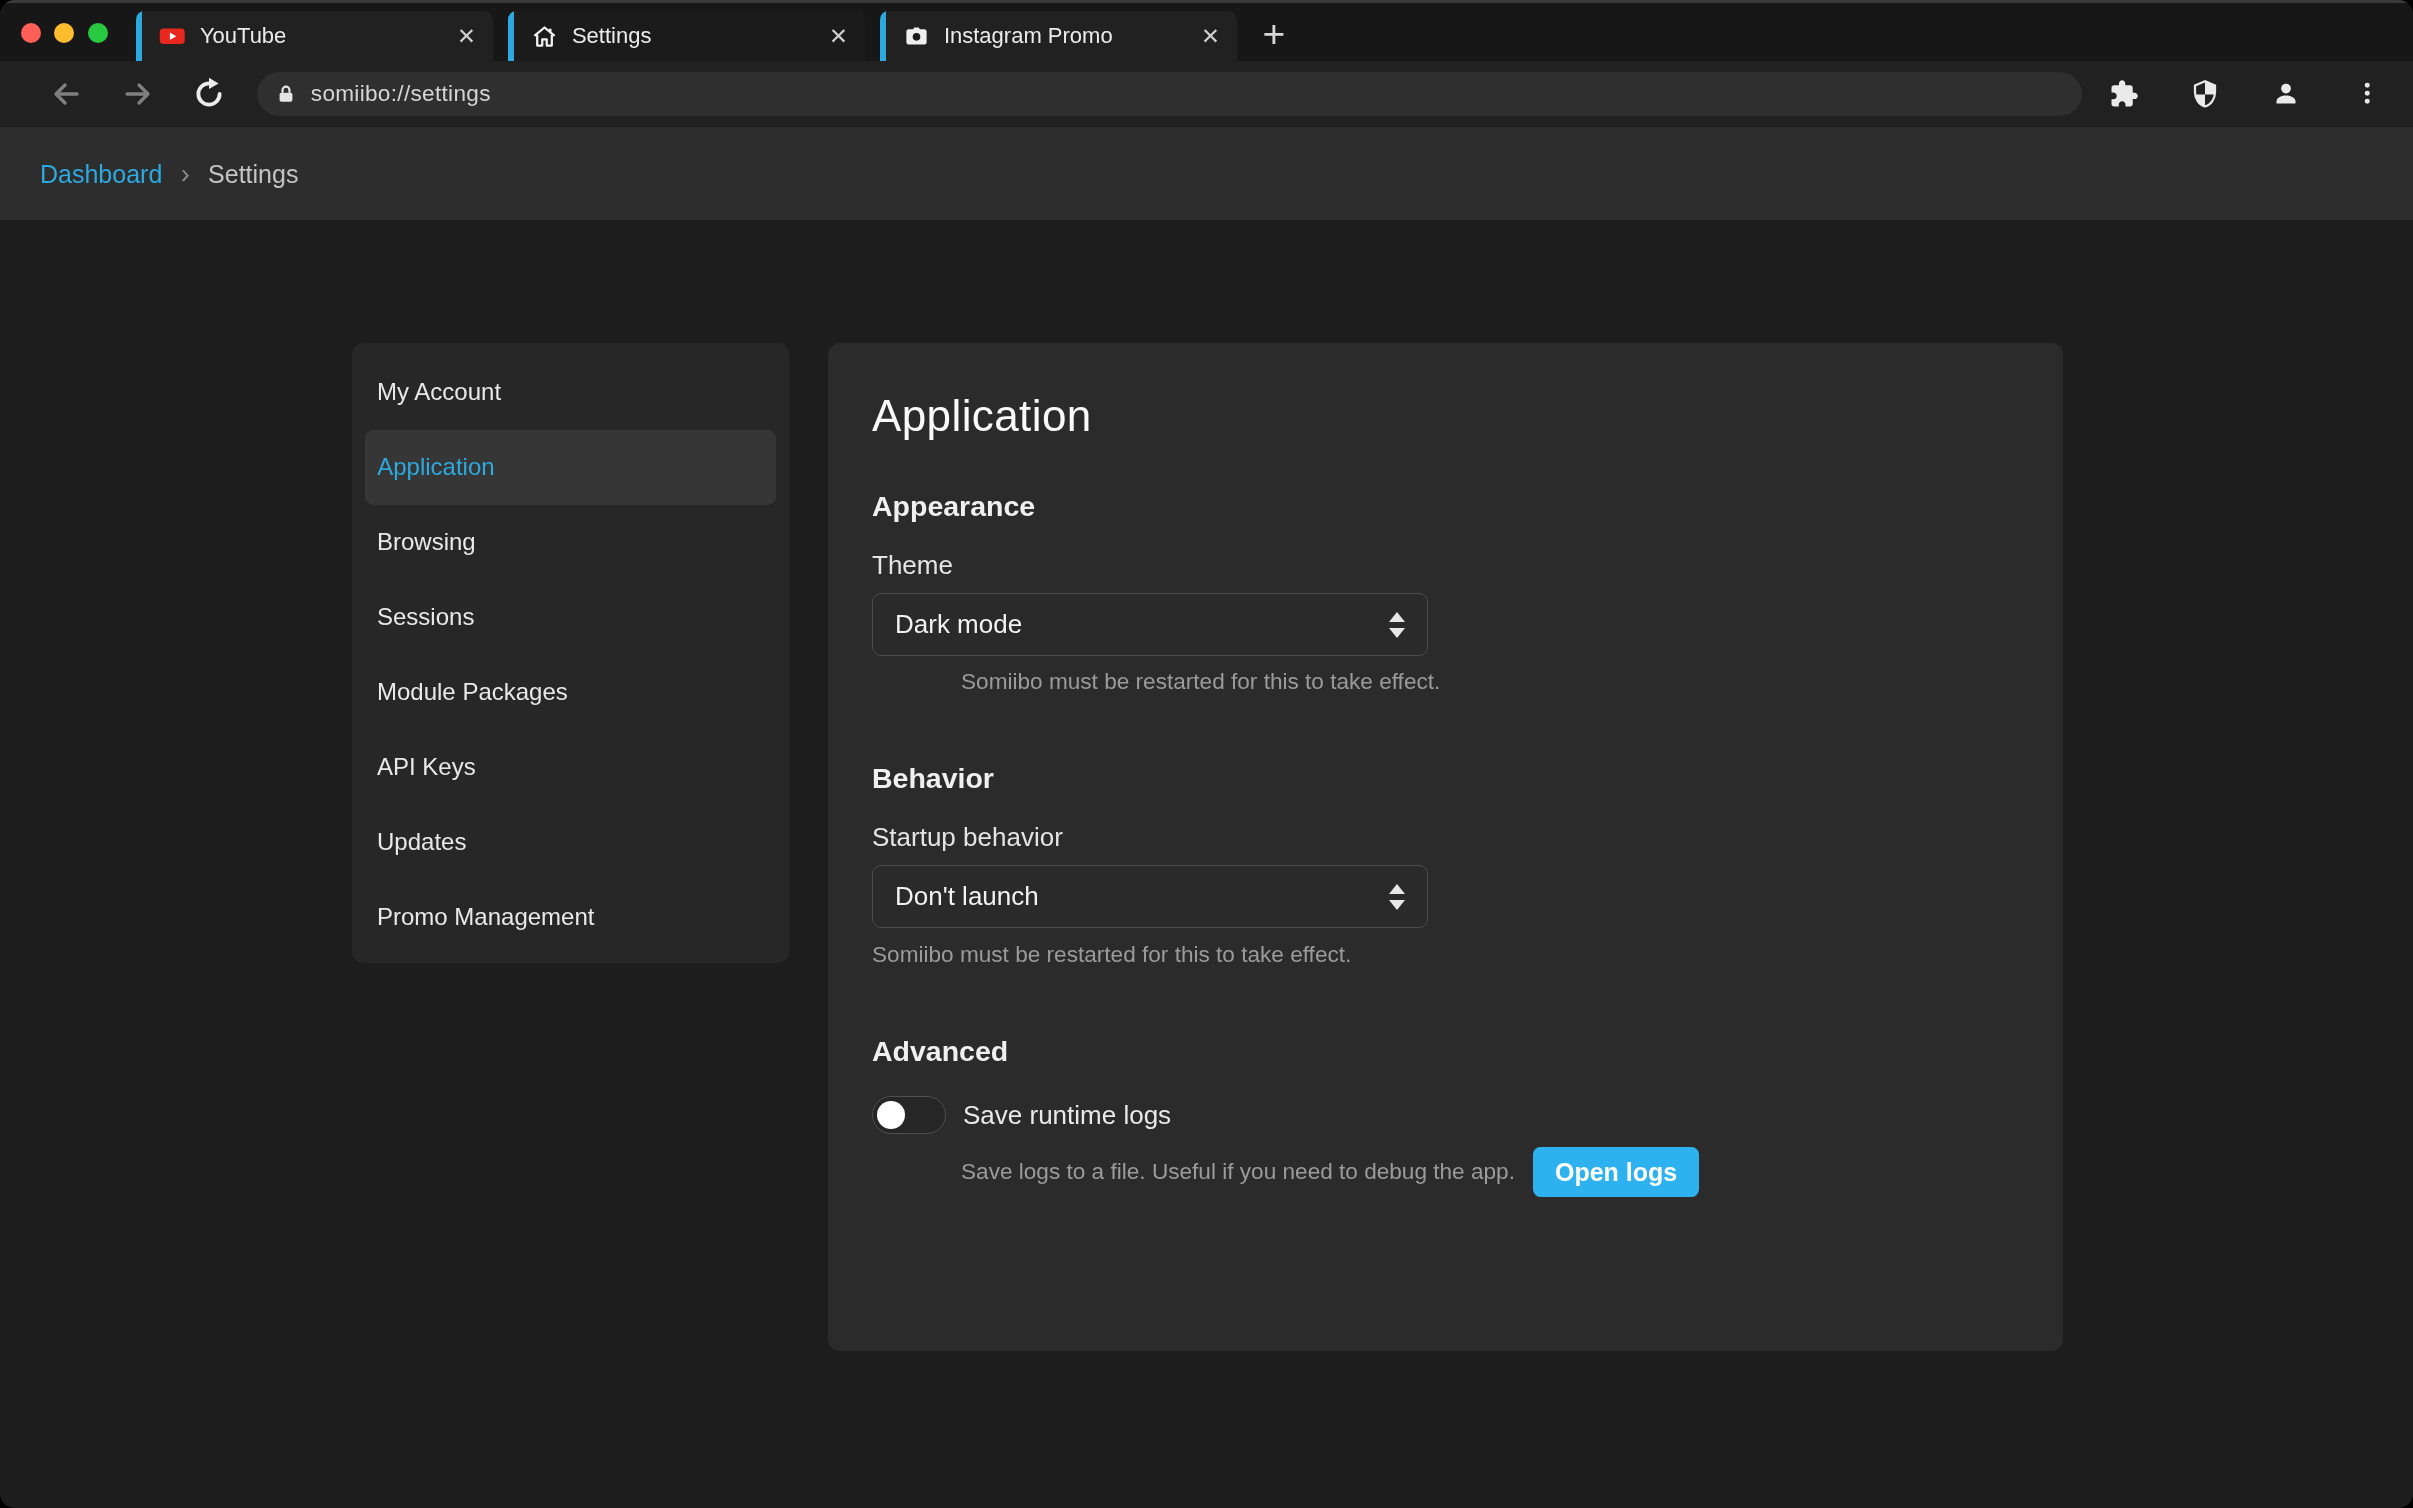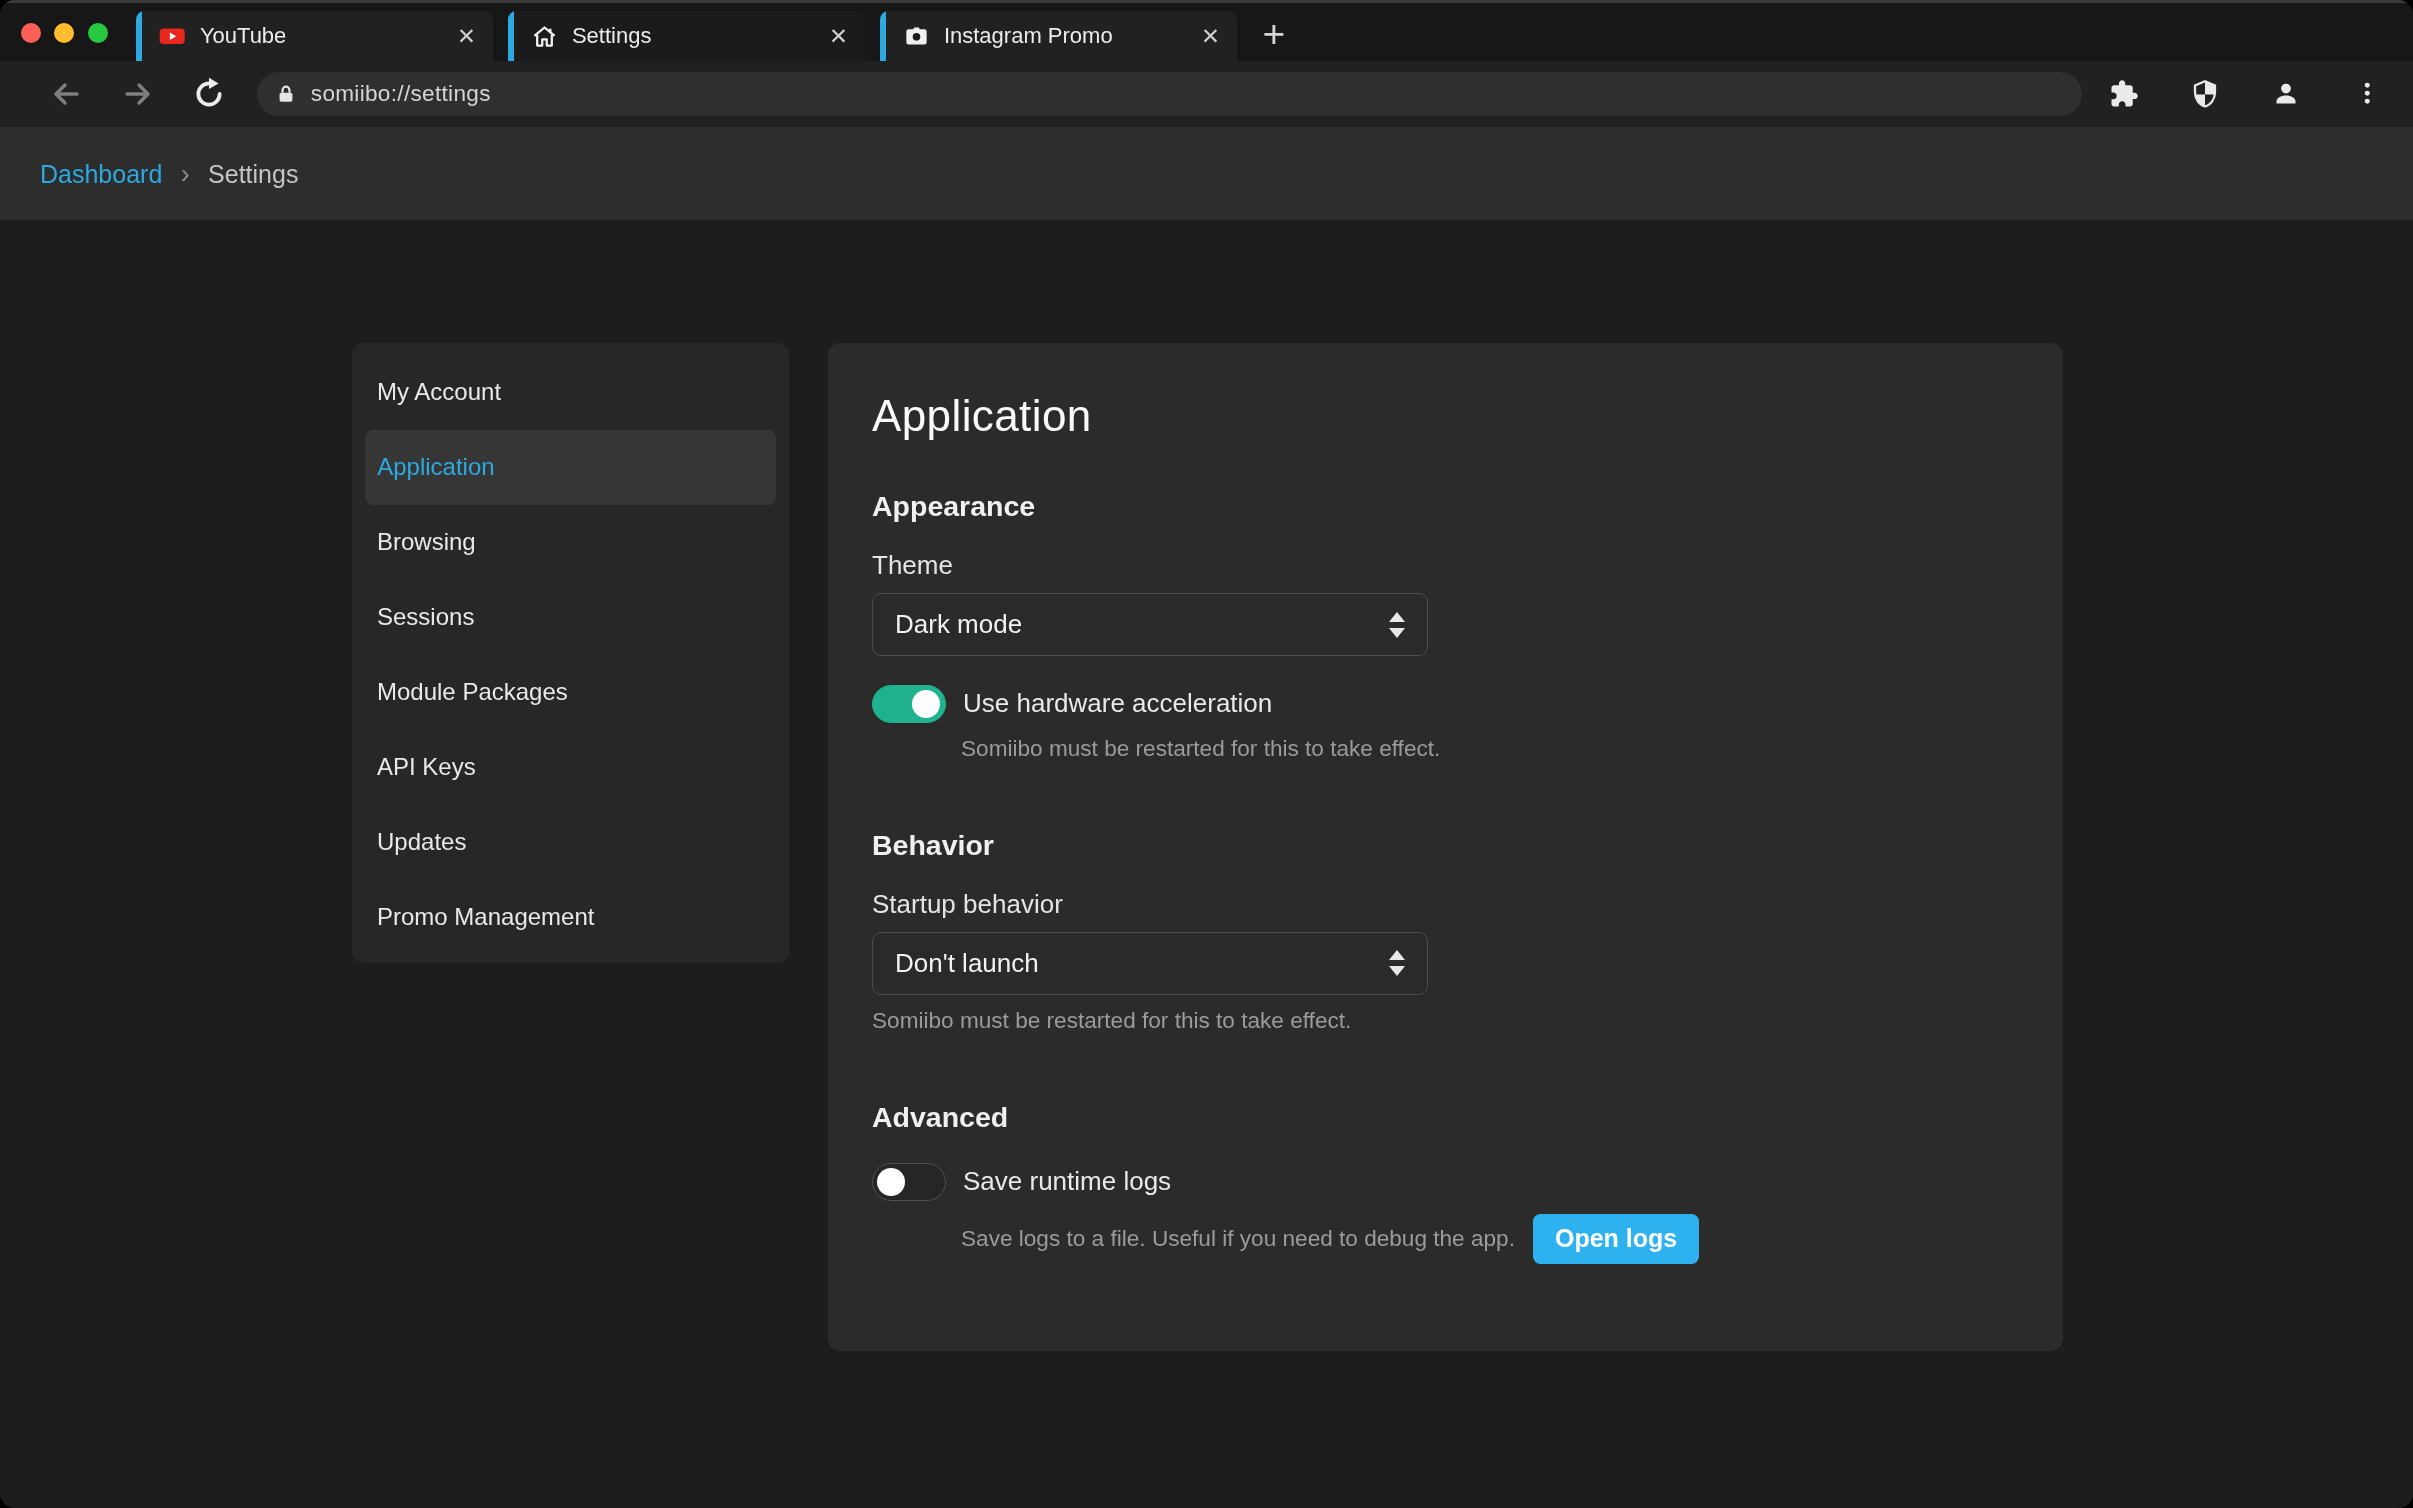--- a/index.html
+++ b/index.html
@@ -227,26 +227,20 @@
       <div class="section-h mt-sec1">Appearance</div>
       <div class="field-label mt-label">Theme</div>
       <div class="select mt-ctl">
         <span class="sel-value">Dark mode</span>
         <span class="sel-arrows">
             <i class="up"></i>
             <i class="dn"></i>
           </span>
       </div>
 
-      <div class="toggle-row mt-row">
-        <div class="toggle on">
-            <div class="knob"></div>
-          </div>
-        <span class="toggle-label">Use hardware acceleration</span>
-      </div>
       <div class="note indent mt-note">Somiibo must be restarted for this to take effect.</div>
 
       <div class="section-h mt-sec">Behavior</div>
       <div class="field-label mt-label">Startup behavior</div>
       <div class="select mt-ctl">
         <span class="sel-value">Don't launch</span>
         <span class="sel-arrows">
             <i class="up"></i>
             <i class="dn"></i>
           </span>

